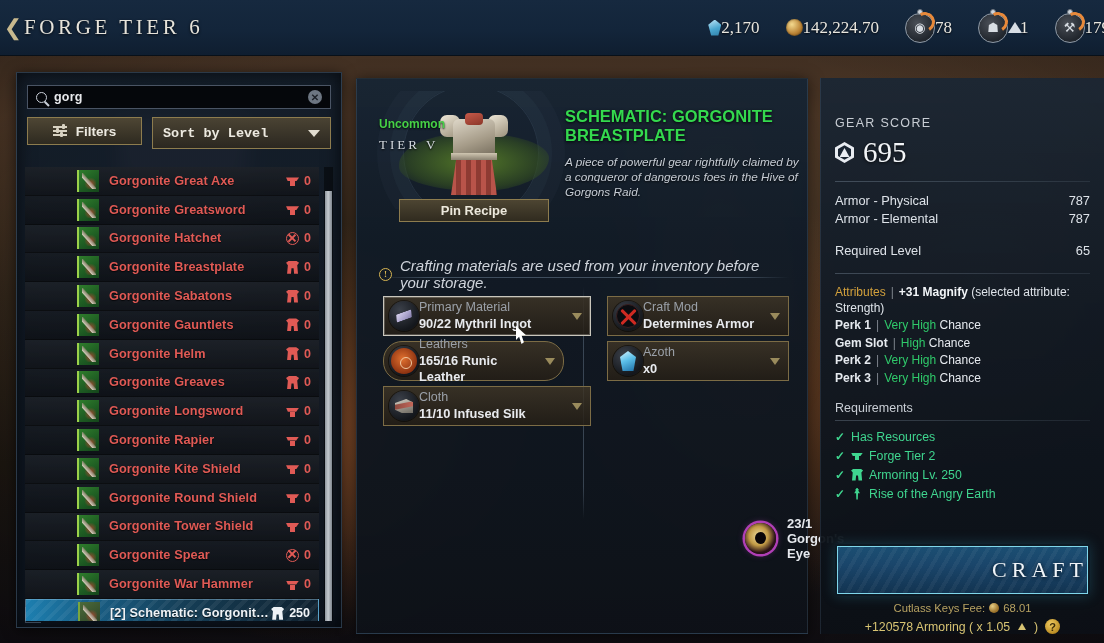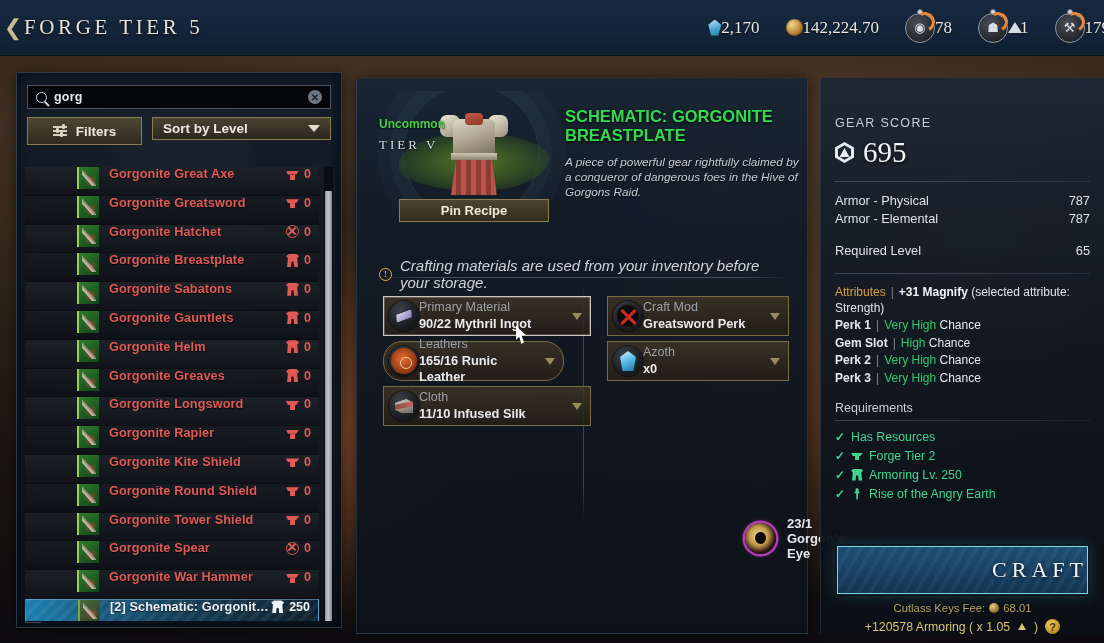--- a/index.html
+++ b/index.html
@@ -144,41 +144,42 @@
   .filter-glyph i:nth-child(1) { top: 1px; }
   .filter-glyph i:nth-child(2) { top: 5px; }
   .filter-glyph i:nth-child(3) { top: 9px; }
   .filter-glyph b {
     position: absolute; width: 3.4px; height: 5px; background: #d8d2c2; border-radius: 1px;
   }
   .filter-glyph b:nth-child(4) { top: -0.6px; left: 9px; }
   .filter-glyph b:nth-child(5) { top: 3px;  left: 3px; }
   .filter-glyph b:nth-child(6) { top: 7px;  left: 7px; }
   .dd {
-    width: 186px; height: 23px;
+    width: 186px; height: 32px;
     background: linear-gradient(180deg, #4a4333, #2b2720);
     border: 1px solid #8d7c4e;
     display: flex; align-items: center; padding: 0 10px;
     cursor: pointer;
+    font-family: Liberation Mono, monospace;
   }
   .caret {
     margin-left: auto; width: 0; height: 0;
     border-left: 6px solid transparent; border-right: 6px solid transparent;
     border-top: 7px solid #e2ddd0;
   }
 
   
   .list-area {
     position: absolute; left: 8px; top: 94px; right: 8px; bottom: 6px;
     overflow: hidden;
   }
   .list-rows { position: absolute; left: 0; top: 0; right: 14px; }
   .row {
     position: relative; height: 28.8px;
-    display: flex; align-items: flex-start;
+    display: flex; align-items: center;
     background: linear-gradient(180deg, rgba(30,34,40,0.80), rgba(17,20,25,0.88));
     border-bottom: 1px solid rgba(0,0,0,0.55);
     cursor: pointer;
   }
   .row:nth-child(even) { background: linear-gradient(180deg, rgba(24,28,34,0.78), rgba(14,17,22,0.88)); }
   .row.selected {
     background:
       repeating-linear-gradient(135deg, rgba(255,255,255,0.055) 0 4px, rgba(255,255,255,0) 4px 9px),
       linear-gradient(90deg, #1d7fb0 0%, #195f86 22%, #153d55 55%, #10212f 100%);
     border: 1px solid rgba(150,200,230,0.45);
@@ -565,21 +566,21 @@
 <div id="app">
 
   <div class="bg">
     <div class="bg-figure"></div>
     <div class="bg-figure2"></div>
   </div>
   <div class="bg-vignette"></div>
 
   <div class="topbar">
     <div class="back-chevron">❮</div>
-    <div class="forge-title">FORGE TIER 5</div>
+    <div class="forge-title">FORGE TIER 6</div>
 
     <div class="currencies">
       <div class="cur">
         <div class="gem-ico"></div>
         <span class="cur-val">2,170</span>
       </div>
       <div class="cur">
         <div class="coin-ico"></div>
         <span class="cur-val">142,224.70</span>
       </div>
@@ -833,21 +834,21 @@
           <div class="slot-caret"></div>
         </div>
       </div>
     <div id="slots-right">
         <div class="slot" style="left: 250px; width: 182px; top: 217px;">
           <div class="slot-ico">
             <span class="ing-x"></span>
           </div>
           <div class="slot-text">
             <div class="slot-label">Craft Mod</div>
-            <div class="slot-value">Greatsword Perk</div>
+            <div class="slot-value">Determines Armor</div>
           </div>
           <div class="slot-caret"></div>
         </div>
         <div class="slot" style="left: 250px; width: 182px; top: 262px;">
           <div class="slot-ico">
             <span class="ing-azoth"></span>
           </div>
           <div class="slot-text">
             <div class="slot-label">Azoth</div>
             <div class="slot-value">x0</div>

